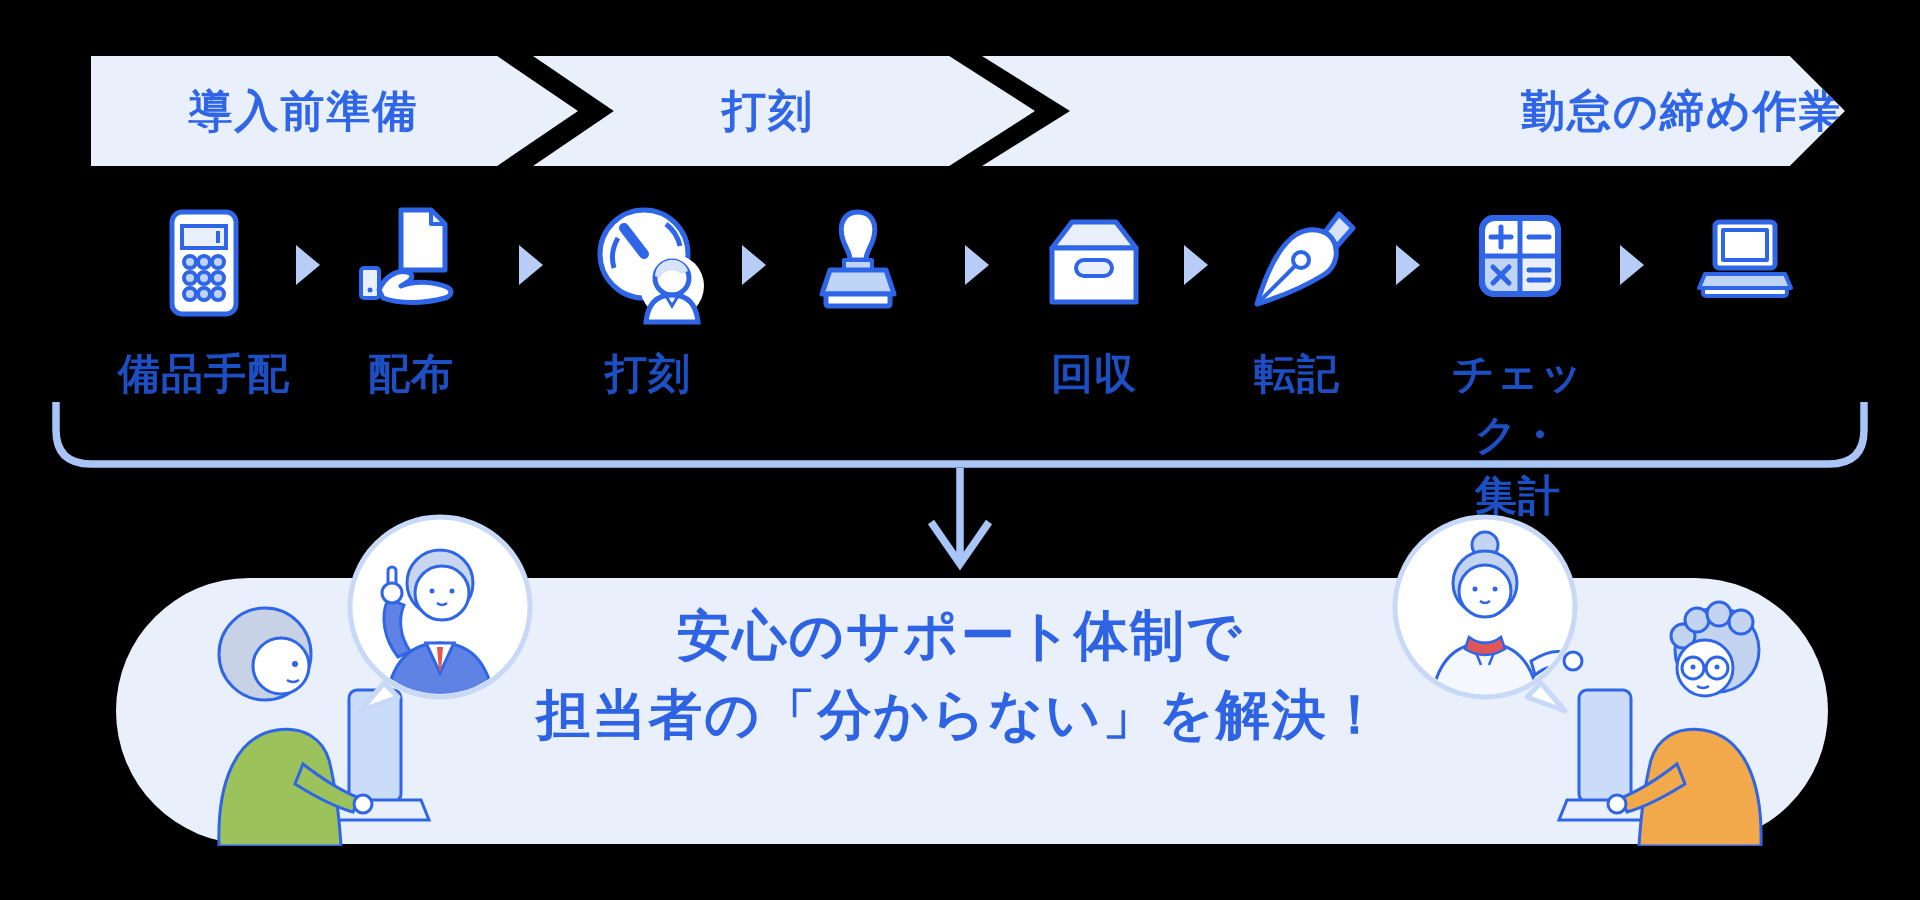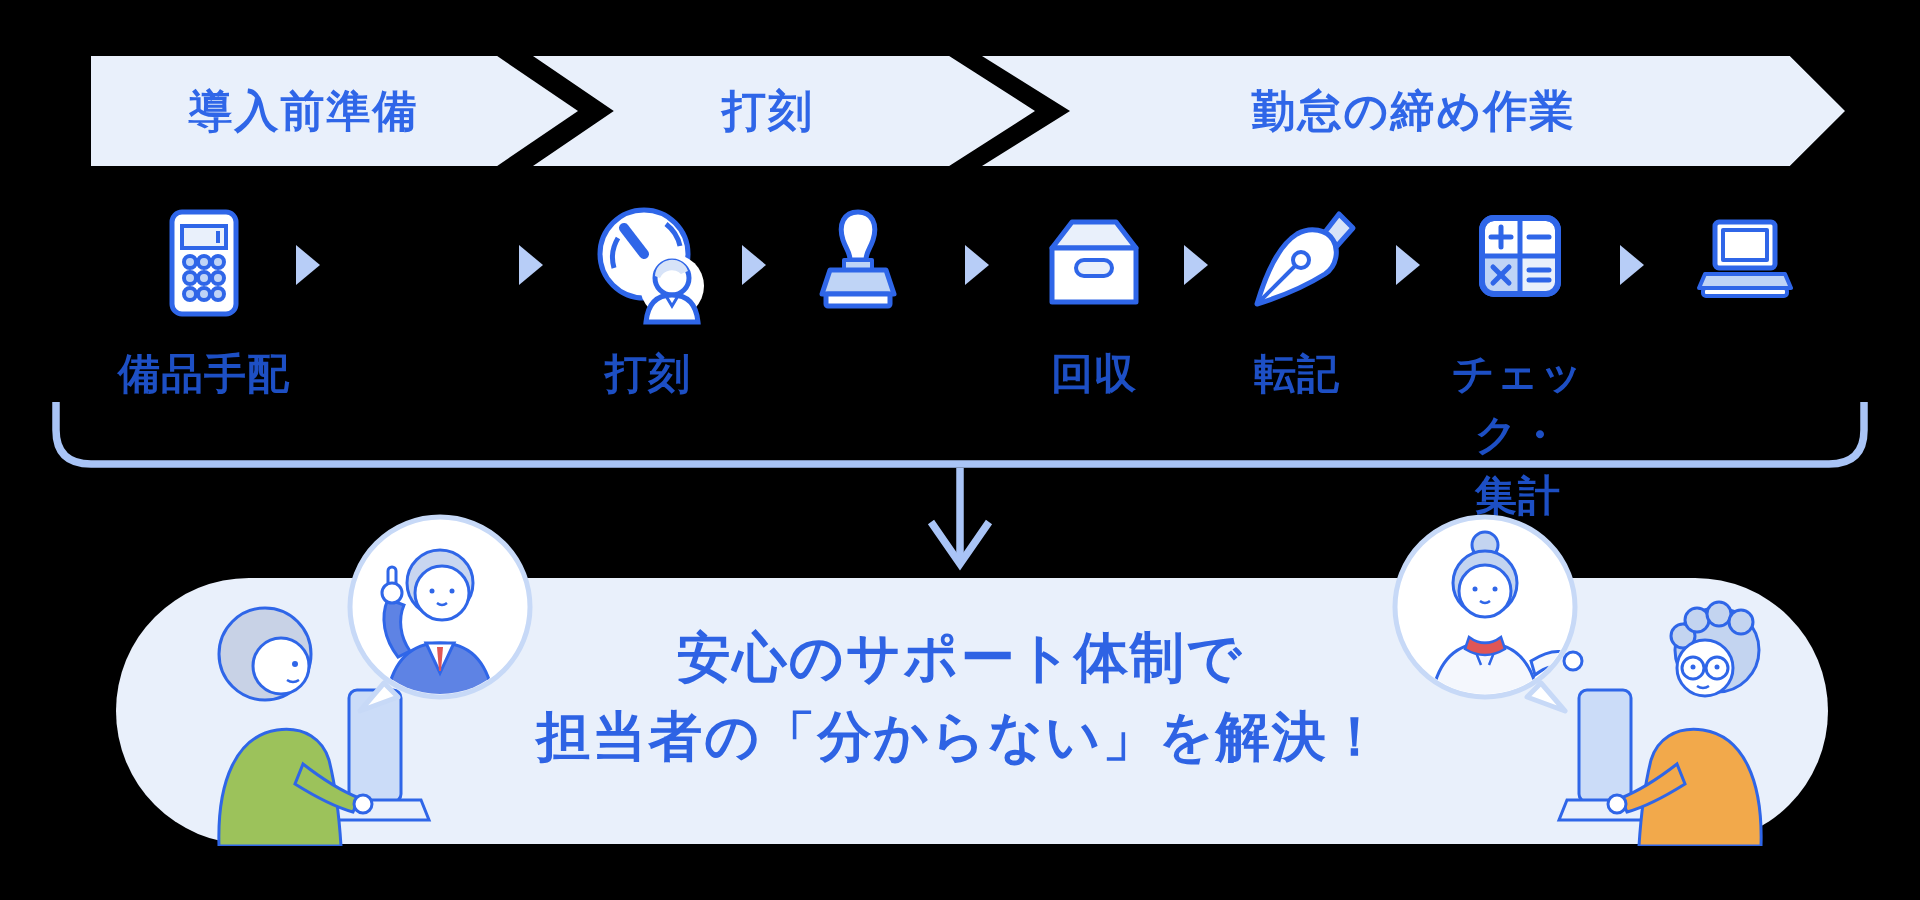--- a/index.html
+++ b/index.html
@@ -7,35 +7,35 @@
          font-family:"Liberation Sans","DejaVu Sans",sans-serif;}
   
   .banner{position:absolute;top:56px;height:110px;background:#E9F0FB;
           display:flex;align-items:center;justify-content:center;
           font-size:44px;font-weight:700;color:#2F66E8;letter-spacing:2px;}
   .banner-1{left:91px;width:487px;
     clip-path:polygon(0 0,83.4% 0,100% 50%,83.4% 100%,0 100%);padding-right:62px;box-sizing:border-box;}
   .banner-2{left:533px;width:502px;
     clip-path:polygon(0 0,82.9% 0,100% 50%,82.9% 100%,0 100%,16.1% 50%);padding-right:32px;box-sizing:border-box;}
   .banner-3{left:982px;width:863px;
-    clip-path:polygon(0 0,93.6% 0,100% 50%,93.6% 100%,0 100%,10.2% 50%);}
+    clip-path:polygon(0 0,93.6% 0,100% 50%,93.6% 100%,0 100%,10.2% 50%);justify-content:flex-end;}
   
   .step{position:absolute;top:192px;width:180px;text-align:center;}
   .step .iconbox{height:142px;display:flex;align-items:center;justify-content:center;}
   .step .slabel{margin-top:10px;font-size:42px;font-weight:700;color:#1D4FC4;
                 line-height:1.45;white-space:pre-line;letter-spacing:1px;}
   .flow-arrow{position:absolute;top:245px;width:0;height:0;
       border-top:20px solid transparent;border-bottom:20px solid transparent;
       border-left:24px solid #B7CDF7;}
   
   .bracket{position:absolute;left:40px;top:396px;}
   
   .pill{position:absolute;left:116px;top:578px;width:1712px;height:266px;
         background:#E9F0FB;border-radius:134px;}
-  .pill-text{position:absolute;left:360px;top:618px;width:1200px;text-align:center;
+  .pill-text{position:absolute;left:360px;top:596px;width:1200px;text-align:center;
         font-size:54px;font-weight:700;color:#2E63E4;line-height:1.46;letter-spacing:2px;}
   .fig{position:absolute;}
 </style>
 </head>
 <body>
 
 <div class="stage">
 
   <div class="banner banner-1">
     <span>導入前準備</span>
@@ -65,20 +65,34 @@
               <circle cx="60" cy="96" r="6"></circle>
               <circle cx="74" cy="96" r="6"></circle>
           </g>
         </g>
       </svg>
     </div>
     <div class="slabel">備品手配</div>
   </div>
   <div class="flow-arrow" style="left:296px"></div>
 
+  <div class="step" style="left:321px">
+    <div class="iconbox">
+      <svg width="120" height="130" viewBox="0 0 120 130">
+        <g stroke="#2F66E8" stroke-linejoin="round" fill="none">
+          <path d="M50,12 h30 l14,14 v46 h-44 z" fill="#fff" stroke-width="5"></path>
+          <path d="M80,12 v14 h14 z" fill="#E9F0FB" stroke-width="4"></path>
+          <rect x="10" y="70" width="18" height="30" rx="3" fill="#E9F0FB" stroke-width="4"></rect>
+          <circle cx="19" cy="92" r="2.5" fill="#2F66E8" stroke="none"></circle>
+          <path d="M28,92 C34,78 46,72 56,74 C62,75 62,80 58,83 L50,88 C64,82 84,84 96,89 C102,92 101,98 94,100 C72,106 48,106 32,100 Z" fill="#fff" stroke-width="5"></path>
+        </g>
+      </svg>
+    </div>
+    <div class="slabel">配布</div>
+  </div>
   <div class="flow-arrow" style="left:519px"></div>
 
   <div class="step" style="left:558px">
     <div class="iconbox">
       <svg width="120" height="130" viewBox="0 0 120 130">
         <g stroke="#2F66E8" fill="none">
           <circle cx="56" cy="56" r="44" fill="#fff" stroke-width="5"></circle>
           <path d="M78,26 A38,38 0 0 1 92,48" stroke-width="5"></path>
           <path d="M30,40 A38,38 0 0 0 26,70" stroke-width="5"></path>
           <line x1="56" y1="56" x2="36" y2="30" stroke-width="10" stroke-linecap="round"></line>

